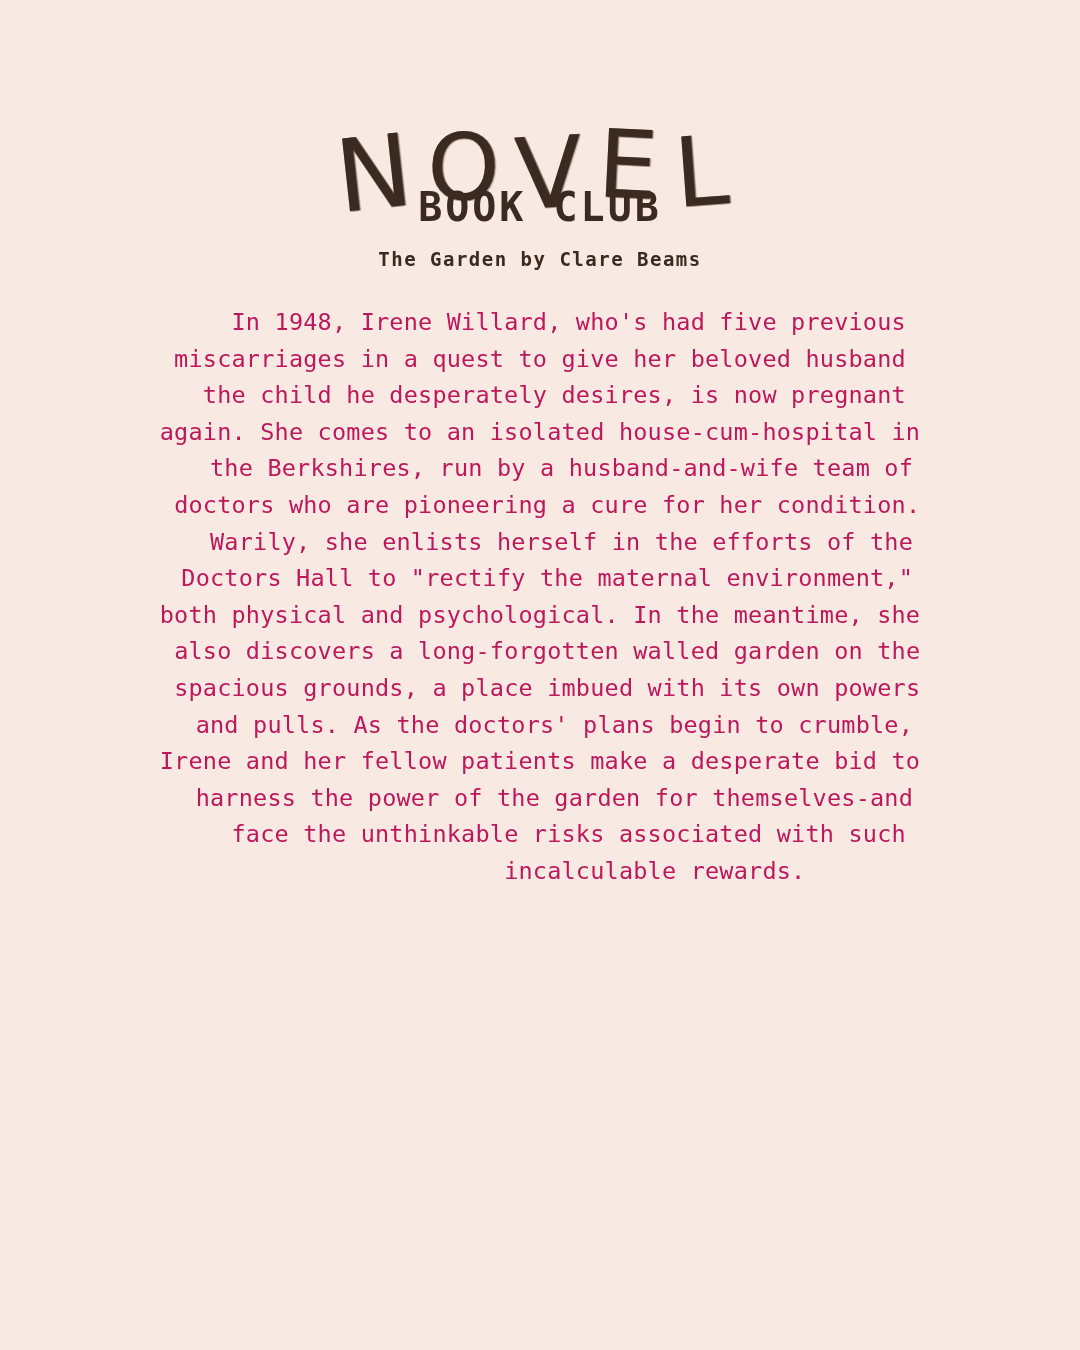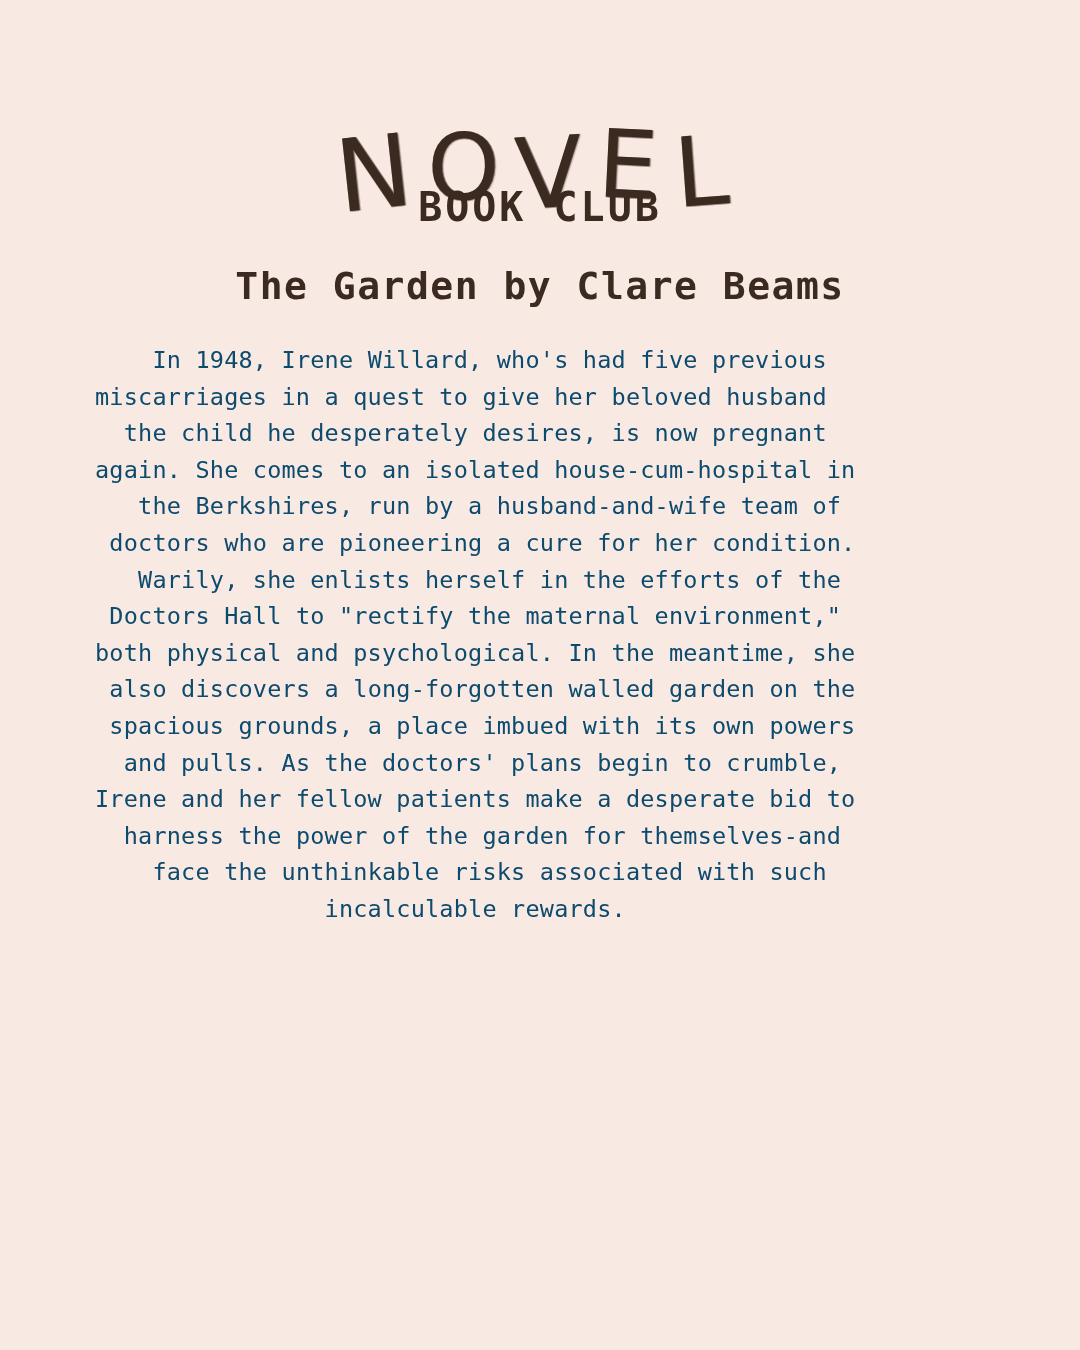--- a/index.html
+++ b/index.html
@@ -58,34 +58,34 @@
     font-weight: bold;
     font-size: 40px;
     letter-spacing: 3px;
     color: #3b2a20;
     margin-top: 44px;
   }
   .booktitle {
     text-align: center;
     font-family: "DejaVu Sans Mono", monospace;
     font-weight: bold;
-    font-size: 38px;
+    font-size: 19px;
     letter-spacing: 1.5px;
     color: #3b2a20;
-    margin-top: 34px;
+    margin-top: 18px;
   }
 
   .body-copy {
     margin: 34px auto 0 auto;
     width: 890px;
-    text-align: left;
+    text-align: center;
     font-family: "DejaVu Sans Mono", monospace;
     font-size: 23.5px;
     line-height: 36.6px;
-    color: #0c4a6e;
+    color: #be185d;
     letter-spacing: 0.2px;
     white-space: pre-wrap;
   }
   .para-gap {
     height: 37px;
   }
 </style>
 </head>
 <body>
 

